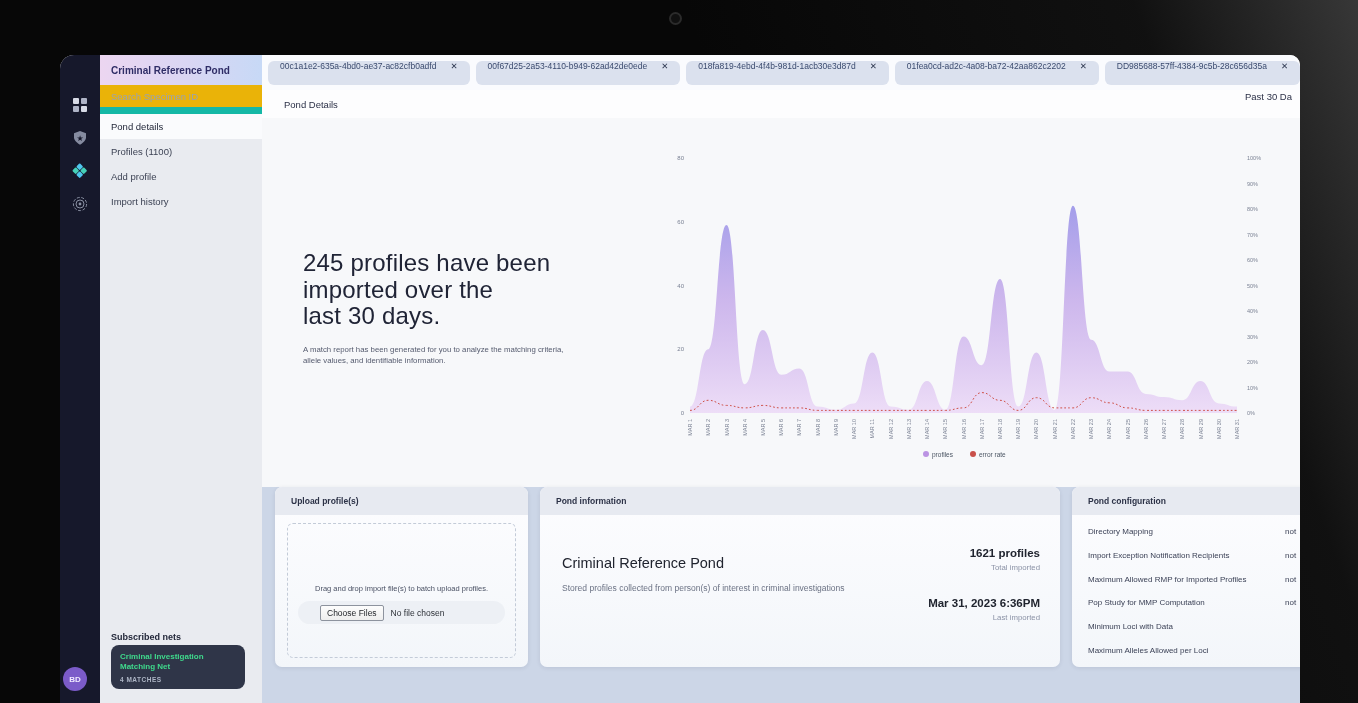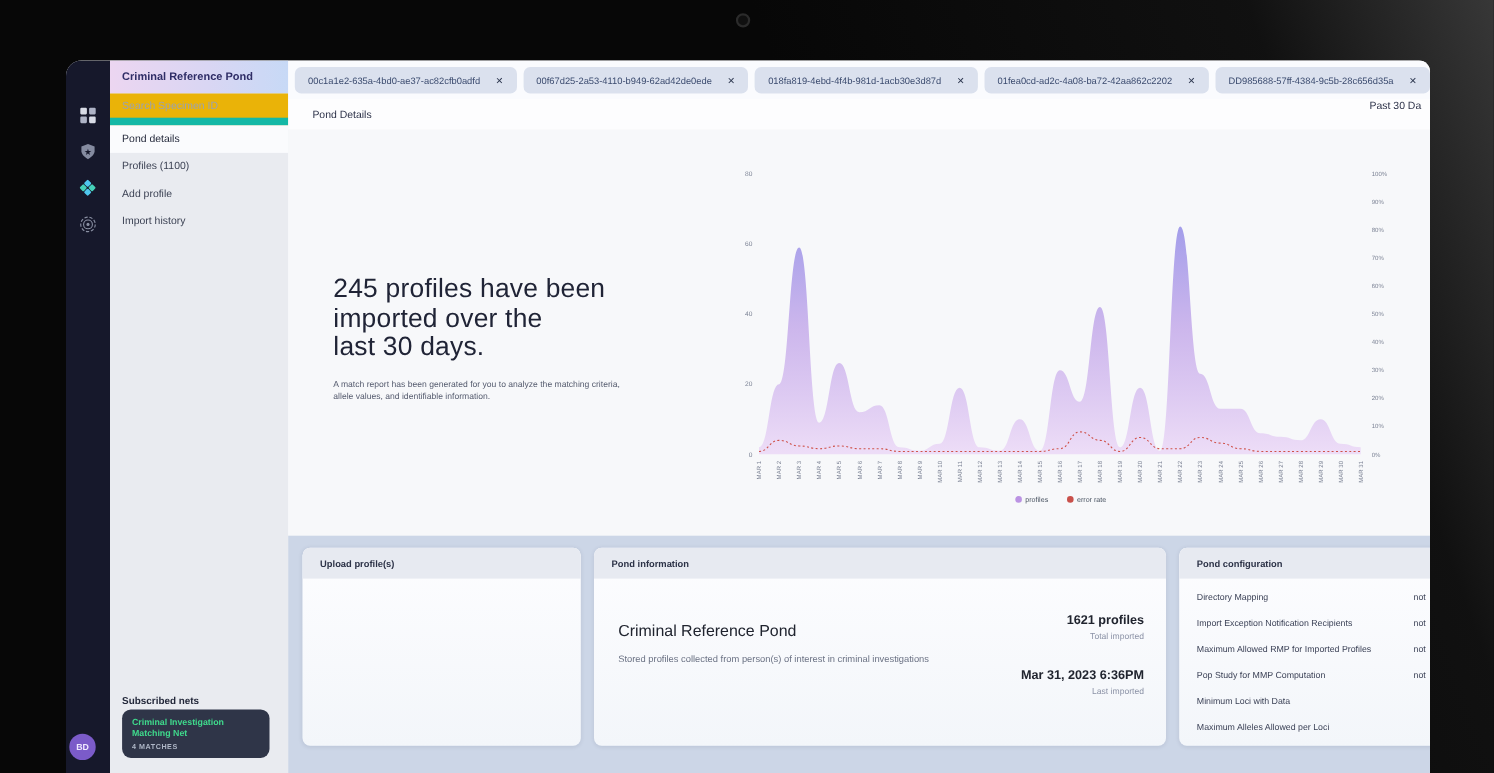--- a/index.html
+++ b/index.html
@@ -27,34 +27,34 @@
   .sb-item.active{background:#fafbfd;color:#23283a;}
   .subnets{position:absolute;left:11px;top:577px;font-size:9px;font-weight:700;color:#23283a;}
   .net-card{position:absolute;left:11px;top:590px;width:134px;height:44px;background:#2f3548;border-radius:8px;
     box-sizing:border-box;padding:7px 9px;cursor:pointer;}
   .net-name{font-size:8px;font-weight:700;color:#3fd98c;line-height:1.3;}
   .net-matches{font-size:6.5px;color:#aeb6c6;letter-spacing:.5px;margin-top:3px;font-weight:700;}
   
   .main{position:absolute;left:202px;top:0;right:0;height:100%;}
   .tabbar{position:absolute;left:0;top:0;right:-70px;height:35px;background:#fafbfe;border-bottom:1px solid #eef0f5;
     display:flex;align-items:center;padding-left:6px;gap:6px;}
-  .tab{height:24px;background:#dbe1ee;border-radius:6px;display:flex;align-items:center;gap:14px;
+  .tab{height:24px;background:#dbe1ee;border-radius:6px;display:flex;align-items:flex-start;gap:14px;
     padding:0 12px;font-size:8.5px;color:#3a4a6e;white-space:nowrap;flex:none;cursor:pointer;}
   .tab .x{font-size:8.5px;color:#2e3850;cursor:pointer;}
   .page-header{position:absolute;left:0;top:35px;right:0;height:28px;background:#fdfdfe;border-bottom:1px solid #edeff4;}
   .ph-title{position:absolute;left:22px;top:9px;font-size:9.5px;color:#2b3047;}
   .ph-range{position:absolute;left:983px;top:1px;font-size:9.5px;color:#2b3047;white-space:nowrap;cursor:pointer;}
   .content{position:absolute;left:0;top:63px;right:0;height:369px;background:#f7f8fa;}
   .hero{position:absolute;left:41px;top:132px;width:270px;}
   .hero-line{font-size:24px;line-height:26.5px;color:#202436;font-weight:500;letter-spacing:.2px;}
   .hero-sub{margin-top:14px;width:272px;font-size:7.8px;line-height:1.45;color:#555b6e;}
   #chart{position:absolute;left:378px;top:27px;width:660px;height:330px;}
   
   .bottom{position:absolute;left:0;top:432px;right:-70px;height:216px;background:#ccd6e7;}
-  .card{position:absolute;top:11px;height:180px;background:linear-gradient(#fdfdff,#f3f6fa);border-radius:7px;
+  .card{position:absolute;top:0;height:180px;background:linear-gradient(#fdfdff,#f3f6fa);border-radius:7px;
     box-shadow:0 1px 4px rgba(25,35,70,.10);overflow:hidden;}
   .card-head{height:28px;background:#e7eaf1;display:flex;align-items:center;padding-left:16px;
     font-size:8.5px;font-weight:700;color:#2c3247;}
   .card.upload{left:13px;width:253px;}
   .card.info{left:278px;width:520px;}
   .card.config{left:810px;width:292px;}
   .dropzone{position:absolute;left:12px;right:12px;top:36px;bottom:9px;border:1.5px dashed #c3cbd8;border-radius:6px;cursor:pointer;}
   .drop-text{position:absolute;left:0;right:0;top:60px;text-align:center;font-size:7.5px;color:#4a5164;}
   .file-row{position:absolute;left:10px;right:10px;top:77px;height:23px;background:#edf0f5;border-radius:12px;
     display:flex;align-items:center;padding-left:22px;}
@@ -228,20 +228,27 @@
               <text x="292" y="311.5" font-size="6.5" fill="#4b5563">profiles</text>
               <circle cx="333" cy="309" r="3" fill="#c9504a"></circle>
               <text x="339" y="311.5" font-size="6.5" fill="#4b5563">error rate</text>
             </svg></div>
       </section>
 
       <section class="bottom">
 
         <div class="card upload">
           <div class="card-head">Upload profile(s)</div>
+          <div class="dropzone">
+            <div class="drop-text">Drag and drop import file(s) to batch upload profiles.</div>
+            <div class="file-row">
+              <button class="file-btn">Choose Files</button>
+              <span class="file-status">No file chosen</span>
+            </div>
+          </div>
         </div>
 
         <div class="card info">
           <div class="card-head">Pond information</div>
           <div class="info-name">Criminal Reference Pond</div>
           <div class="info-desc">Stored profiles collected from person(s) of interest in criminal investigations</div>
           <div class="stat" style="top:60px">
             <div class="v">1621 profiles</div>
             <div class="l">Total imported</div>
           </div>

